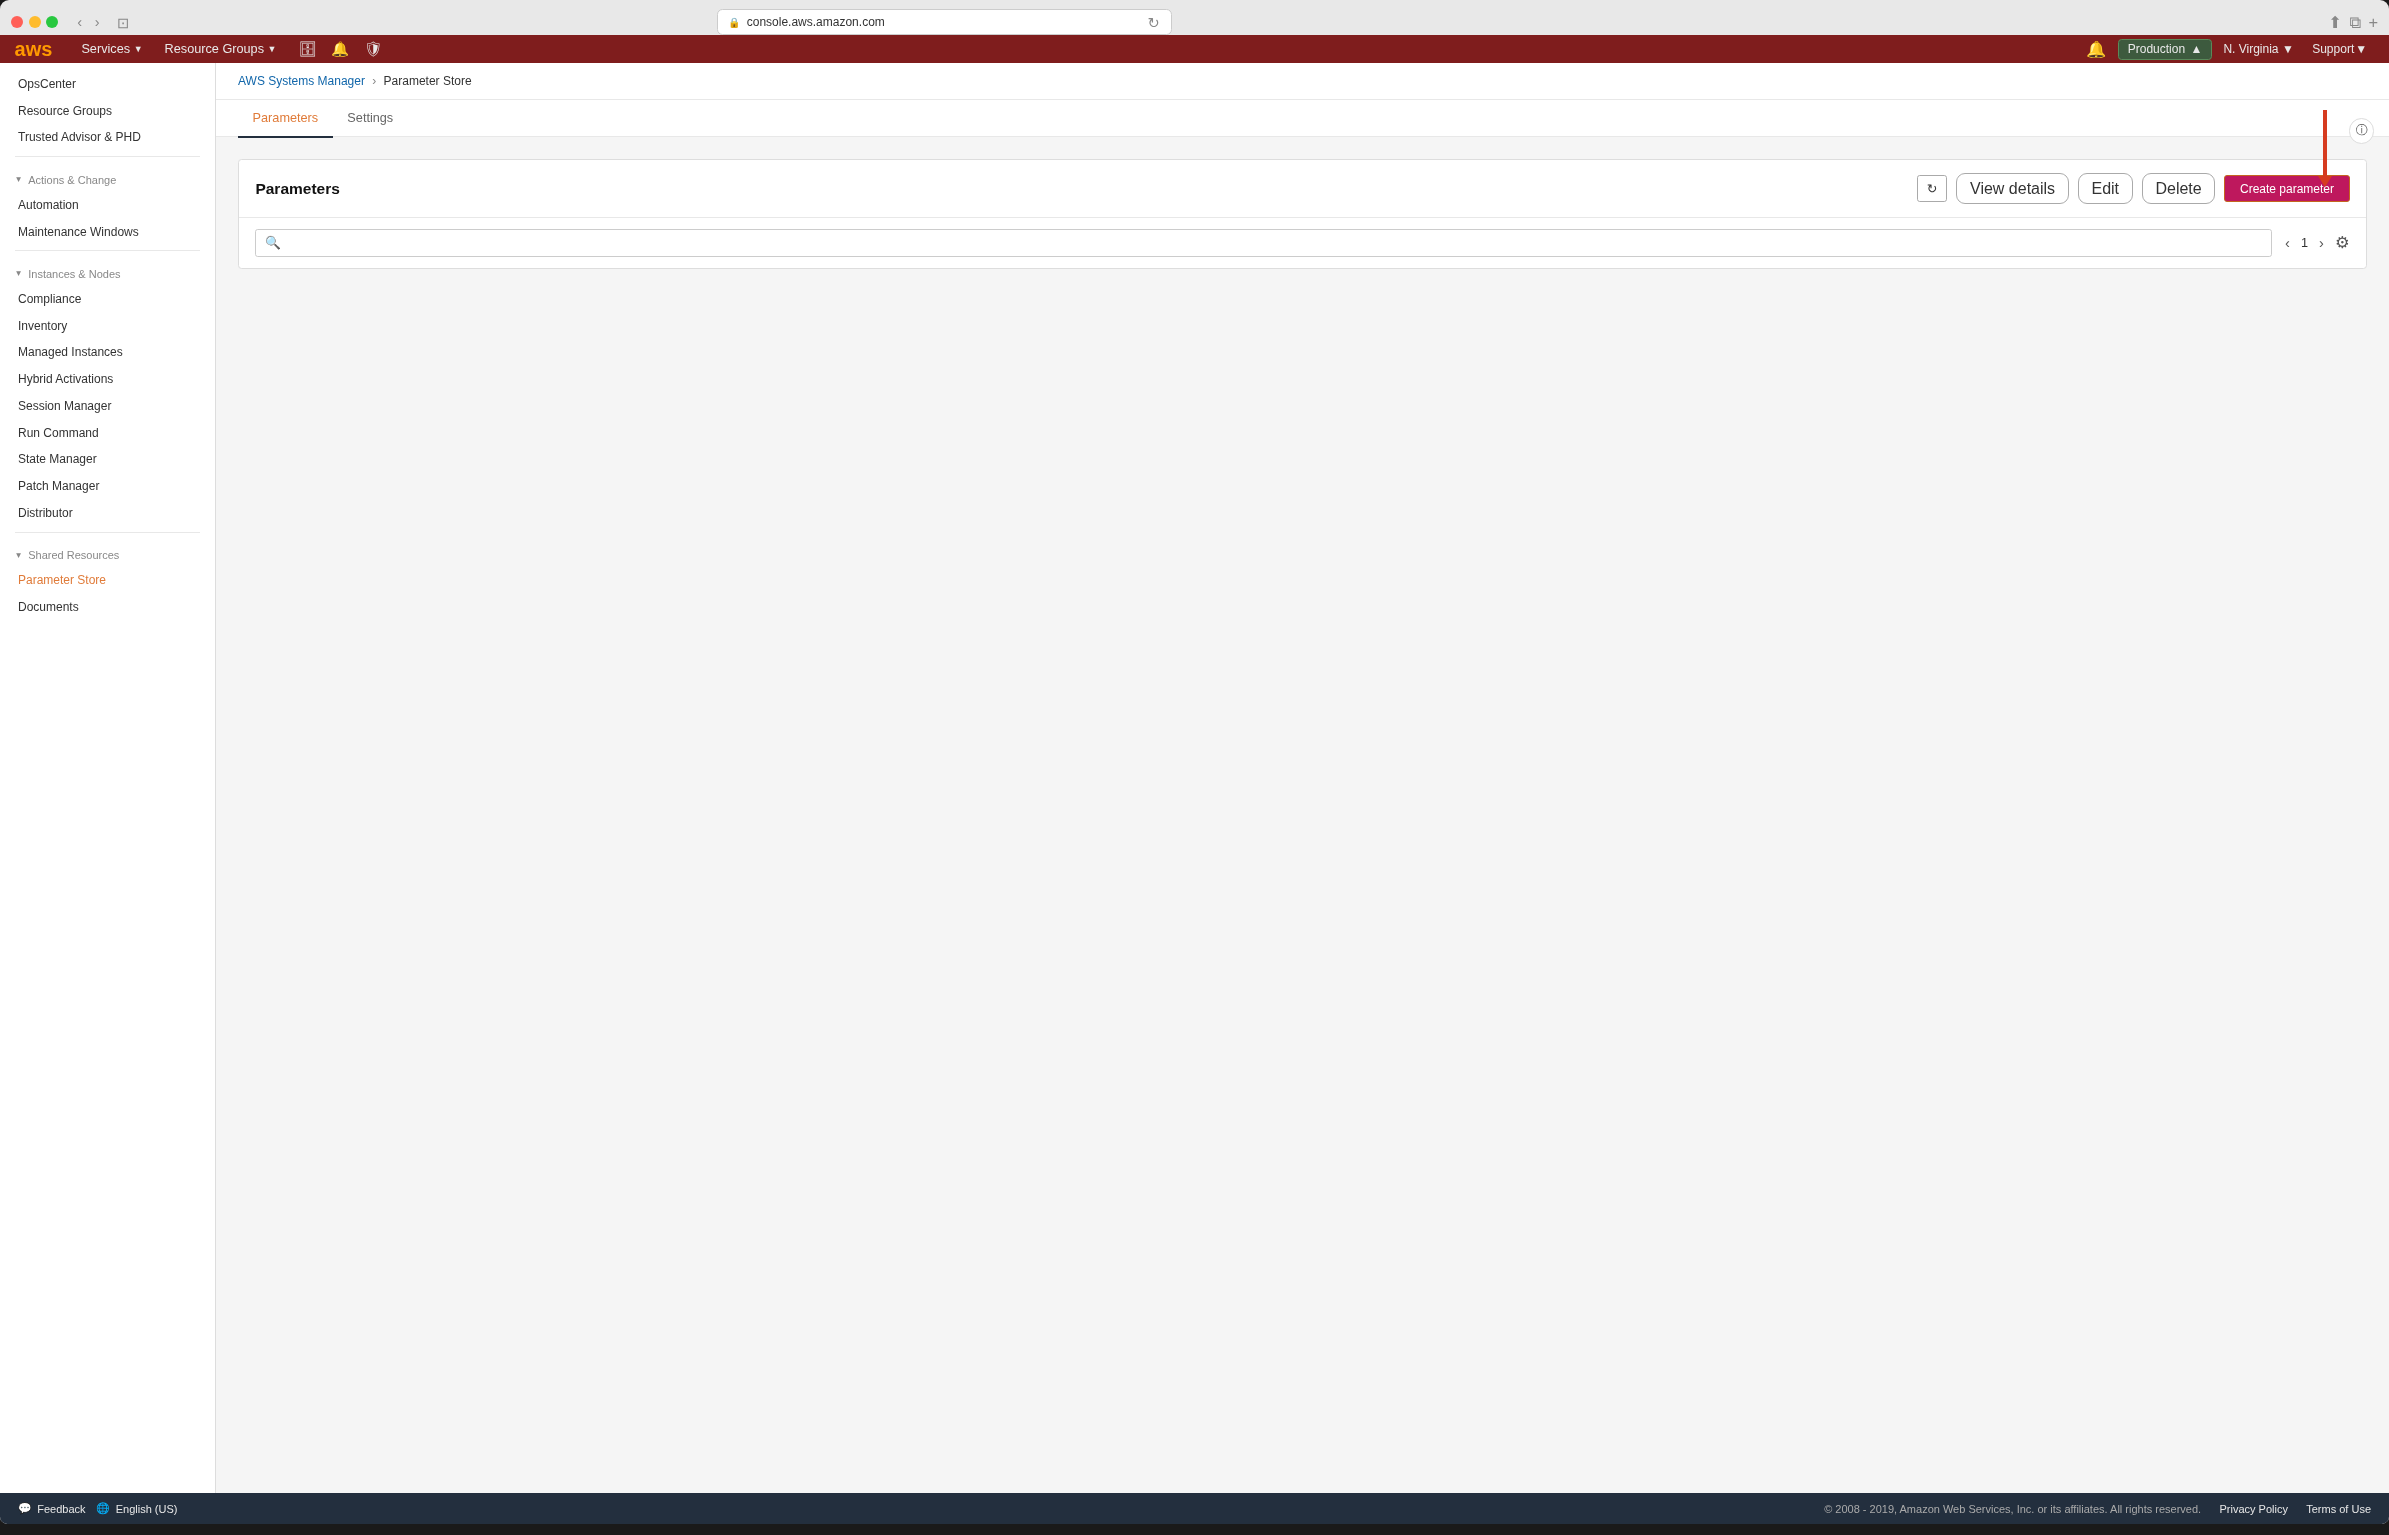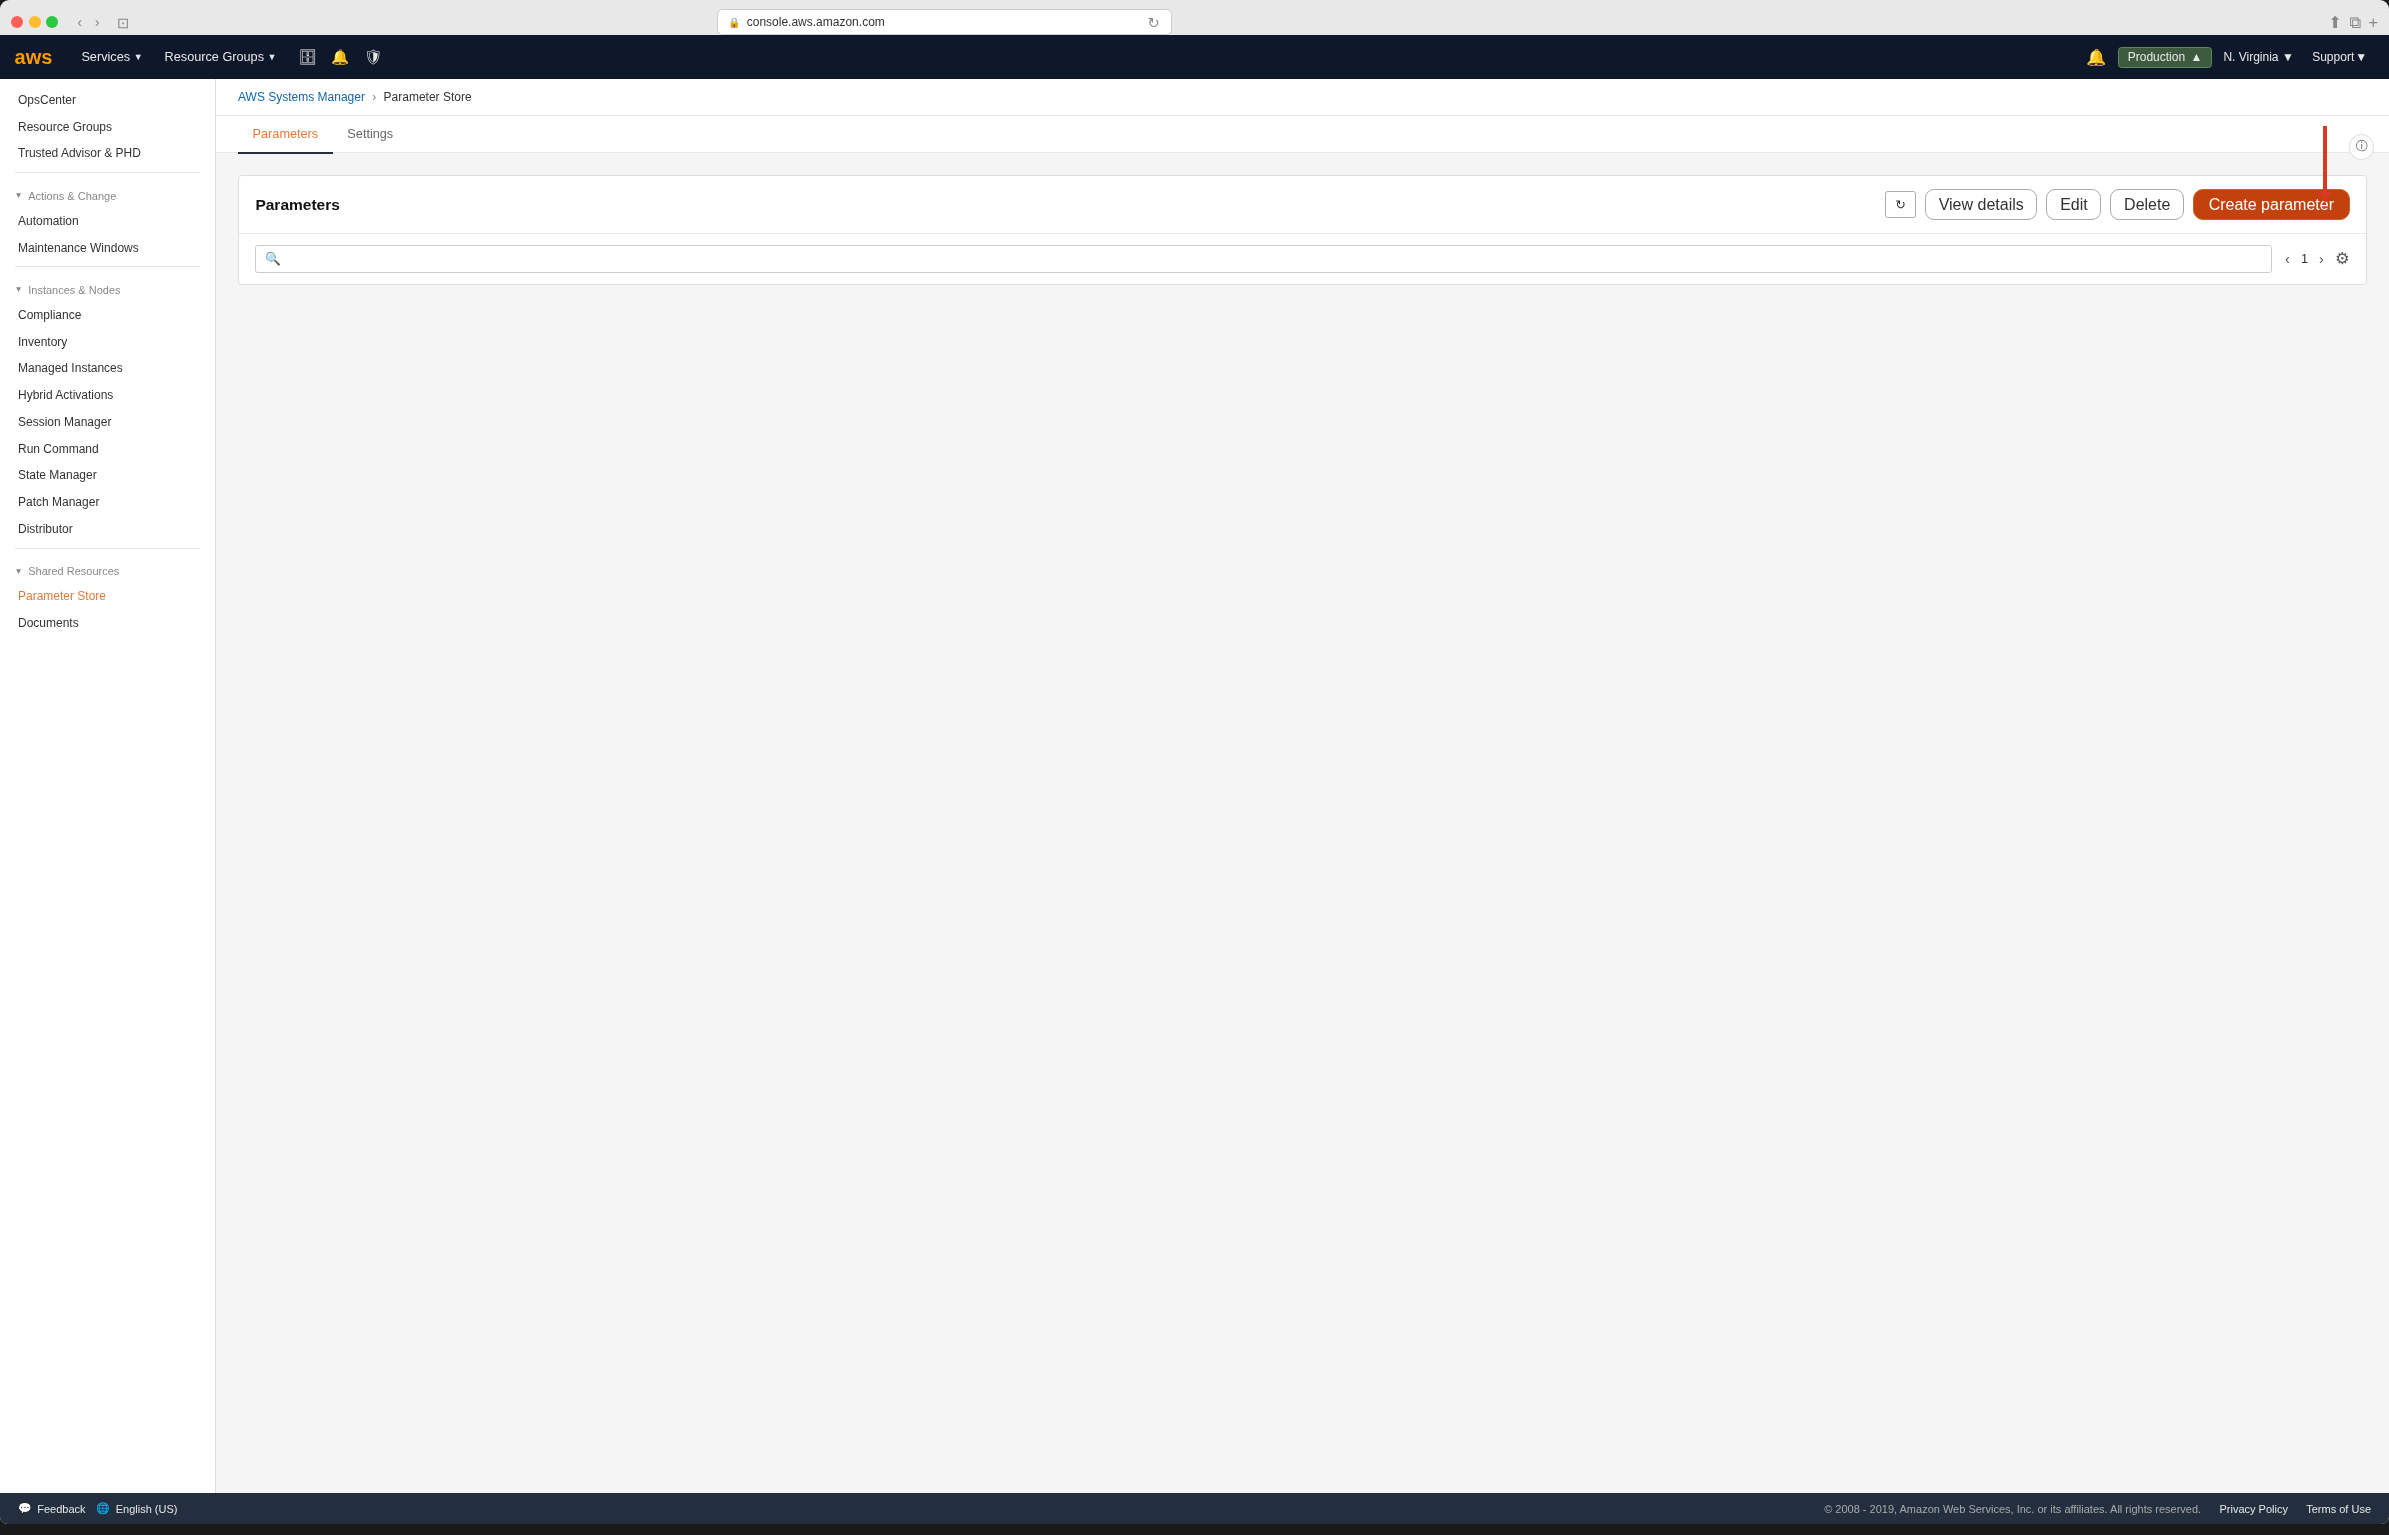--- a/index.html
+++ b/index.html
@@ -45,25 +45,25 @@
       background: #f2f2f2;
       border-radius: 0 0 7.3px 7.3px;
       overflow: hidden;
       display: flex;
       flex-direction: column;
       height: calc(100vh - 46px);
     }
 
     
     .aws-navbar {
-      background: #0f172a;
+      background: #7f1d1d;
       display: flex;
       align-items: center;
       padding: 0 14.6px;
-      height: 44px;
+      height: 28px;
       flex-shrink: 0;
     }
     .aws-logo { margin-right: 18px; }
     .aws-logo-text {
       color: white;
       font-size: 20px;
       font-weight: bold;
     }
     .aws-logo-text span { color: #ff9900; }
     .nav-item {
@@ -208,26 +208,26 @@
     .action-btn {
       background: white;
       border: 0.9px solid #aaa;
       border-radius: 9px;
       padding: 5.5px 12.7px;
       cursor: pointer;
       font-size: 16px;
       color: #333;
     }
     .create-btn {
-      background: #c2410c;
+      background: #be185d;
       border: 0.9px solid #c4651f;
-      border-radius: 10px;
+      border-radius: 3px;
       padding: 5.5px 14.6px;
       cursor: pointer;
-      font-size: 16px;
+      font-size: 12px;
       color: white;
       font-weight: 500;
     }
 
     
     .search-row {
       padding: 11px 16.4px;
       display: flex;
       align-items: center;
       gap: 7.3px;

